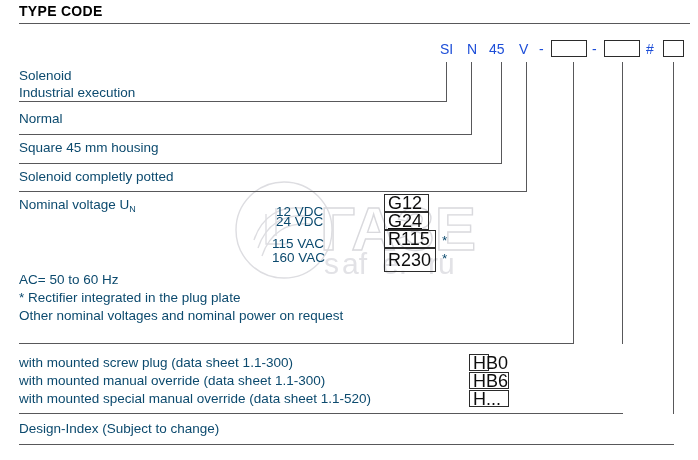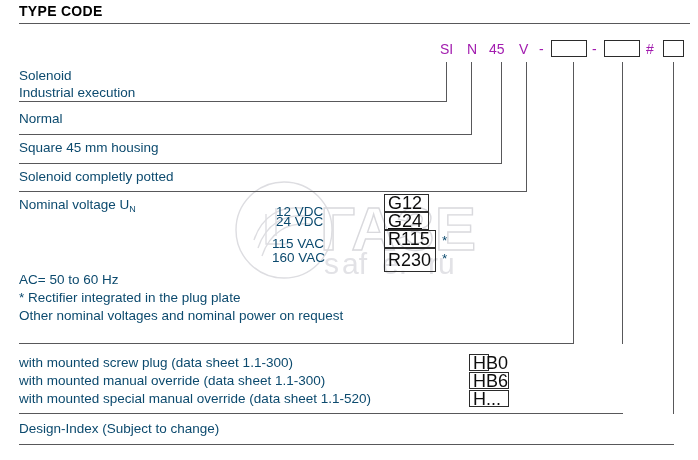--- a/index.html
+++ b/index.html
@@ -63,21 +63,21 @@
     font-weight: bold;
     letter-spacing: 0.3px;
     color: #000;
   }
 
   
   .code-seg {
     position: absolute;
     font-size: 14px;
     line-height: 1;
-    color: #a21caf;
+    color: #1d4ed8;
     white-space: nowrap;
     text-align: center;
   }
 
   
   sub {
     font-size: 9px;
     vertical-align: baseline;
     position: relative;
     top: 3px;

